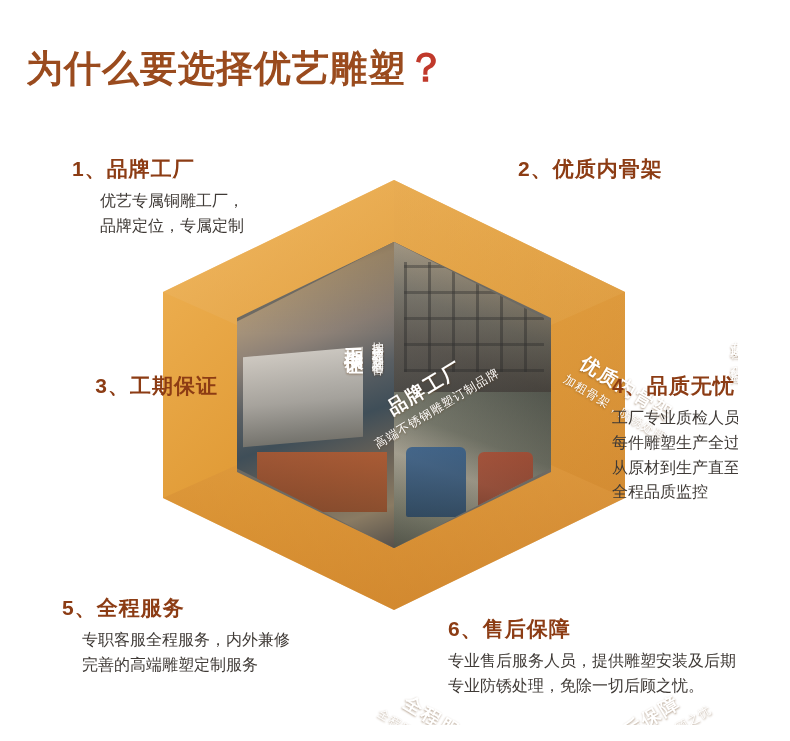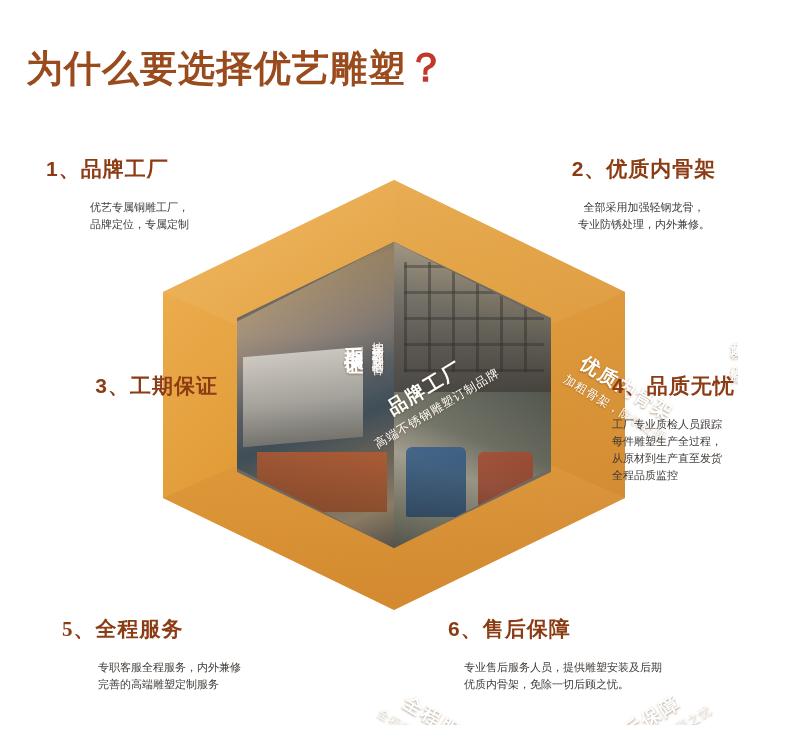--- a/index.html
+++ b/index.html
@@ -177,35 +177,35 @@
   }
   .item h3 {
     margin: 0 0 6px 0;
     font-size: 21px;
     font-weight: bold;
     color: #8c3c14;
     letter-spacing: 1px;
     white-space: nowrap;
   }
   .item p {
-    margin: 16px;
-    font-size: 11px;
+    margin: 0;
+    font-size: 16px;
     line-height: 1.55;
     color: #3f3a36;
   }
   .item.left { text-align: left; }
   .item.right { text-align: left; }
 
-  #item-1 { left: 46px;  top: 155px; }
+  #item-1 { left: 72px;  top: 155px; }
   #item-1 p { padding-left: 28px; }
-  #item-2 { left: 518px; top: 155px; width: 252px; text-align: center; }
+  #item-2 { left: 518px; top: 155px; width: 252px; }
   #item-3 { left: 18px;  top: 372px; width: 200px; text-align: right; }
   #item-4 { left: 612px; top: 372px; width: 180px; }
   #item-4 h3, #item-4 p { margin-left: 0; }
-  #item-5 { left: 62px;  top: 615px; width: 280px; font-family: Liberation Serif, serif; }
+  #item-5 { left: 62px;  top: 594px; width: 280px; }
   #item-5 p { padding-left: 20px; }
   #item-6 { left: 448px; top: 615px; width: 310px; }
 
   
   #bottom-bar {
     position: absolute;
     left: 0;
     bottom: 0;
     width: 790px;
     height: 16px;
@@ -291,22 +291,20 @@
   </div>
 
   <div class="item left" id="item-1">
     <h3><span>1、</span><span>品牌工厂</span></h3>
     <p style="white-space:pre-line">优艺专属铜雕工厂，
 品牌定位，专属定制</p>
   </div>
 
   <div class="item right" id="item-2">
     <h3><span>2、</span><span>优质内骨架</span></h3>
-    <p style="white-space:pre-line">全部采用加强轻钢龙骨，
-专业防锈处理，内外兼修。</p>
   </div>
 
   <div class="item left" id="item-3">
     <h3><span>3、</span><span>工期保证</span></h3>
   </div>
 
   <div class="item right" id="item-4">
     <h3><span>4、</span><span>品质无忧</span></h3>
     <p style="white-space:pre-line">工厂专业质检人员跟踪
 每件雕塑生产全过程，
@@ -316,17 +314,17 @@
 
   <div class="item left" id="item-5">
     <h3><span>5、</span><span>全程服务</span></h3>
     <p style="white-space:pre-line">专职客服全程服务，内外兼修
 完善的高端雕塑定制服务</p>
   </div>
 
   <div class="item left" id="item-6">
     <h3><span>6、</span><span>售后保障</span></h3>
     <p style="white-space:pre-line">专业售后服务人员，提供雕塑安装及后期
-优质内骨架，免除一切后顾之忧。</p>
+专业防锈处理，免除一切后顾之忧。</p>
   </div>
 
   <div id="bottom-bar"></div>
 </div>
 
 </body></html>

